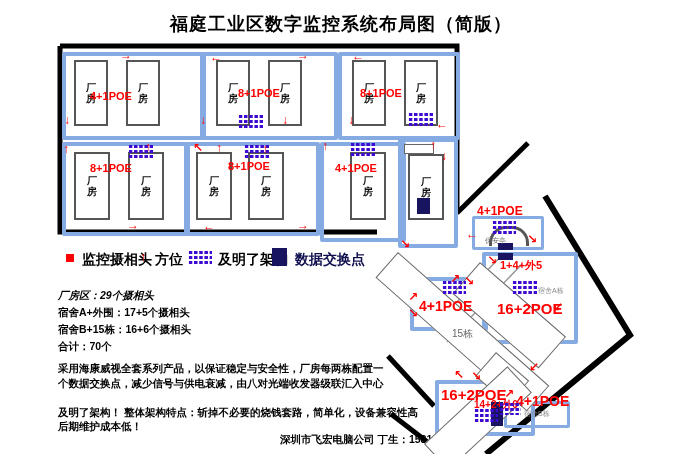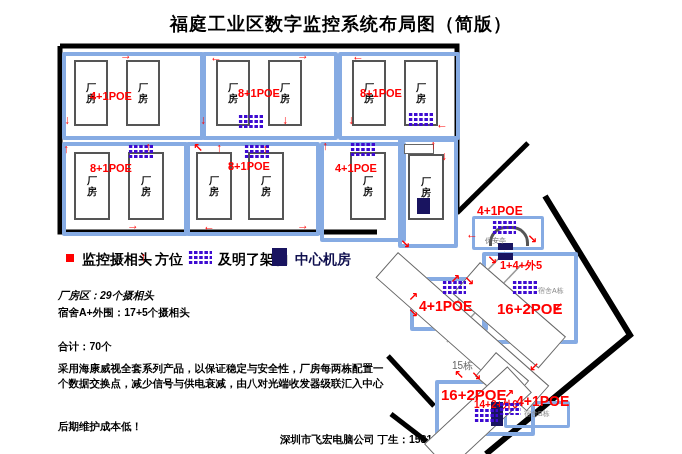--- a/index.html
+++ b/index.html
@@ -147,28 +147,30 @@
   <span class="arrow" style="left:297px;top:219px;">→</span>
   <span class="arrow" style="left:400px;top:238px;">↘</span>
 
   <div class="abs" style="left:66px;top:254px;width:8px;height:8px;background:#f00;"></div>
   <div class="legend-label" style="left:82px;top:251px;">监控摄相头</div>
   <span class="arrow" style="left:140px;top:250px;font-size:13px;">↑</span>
   <div class="legend-label" style="left:155px;top:251px;">方位</div>
   <div class="dots" style="left:188px;top:250px;width:24px;height:15px;"></div>
   <div class="legend-label" style="left:218px;top:251px;">及明了架构</div>
   <div class="navy" style="left:272px;top:248px;width:15px;height:18px;"></div>
-  <div class="legend-label" style="left:295px;top:251px;color:#10104f;">中心机房</div>
+  <div class="legend-label" style="left:295px;top:251px;color:#10104f;">数据交换点</div>
 
   <div class="stats-line" style="left:58px;top:289px;font-style:italic;">厂房区：29个摄相头</div>
   <div class="stats-line" style="left:58px;top:306px;">宿舍A+外围：17+5个摄相头</div>
+  <div class="stats-line" style="left:58px;top:323px;">宿舍B+15栋：16+6个摄相头</div>
   <div class="stats-line" style="left:58px;top:340px;">合计：70个</div>
 
   <div class="desc-line" style="left:58px;top:377px;">个数据交换点，减少信号与供电衰减，由八对光端收发器级联汇入中心</div>
   <div class="desc-line" style="left:58px;top:362px;">采用海康威视全套系列产品，以保证稳定与安全性，厂房每两栋配置一</div>
+  <div class="desc-line" style="left:58px;top:406px;">及明了架构！ 整体架构特点：斩掉不必要的烧钱套路，简单化，设备兼容性高</div>
   <div class="desc-line" style="left:58px;top:420px;">后期维护成本低！</div>
   <div class="sig" style="left:280px;top:433px;">深圳市飞宏电脑公司 丁生：15818511571</div>
 
   <div class="blk" style="left:472px;top:216px;width:66px;height:28px;border-width:3px;"></div>
   <div class="dome" style="left:489px;top:226px;"></div>
   <div class="poe" style="left:477px;top:204px;font-size:12px;">4+1POE</div>
   <div class="dots" style="left:492px;top:220px;width:24px;height:14px;"></div>
   <div class="gtxt" style="left:485px;top:236px;color:#666;">保安亭</div>
   <div class="navy" style="left:498px;top:243px;width:15px;height:7px;"></div>
   <div class="navy" style="left:498px;top:253px;width:15px;height:7px;"></div>
@@ -184,21 +186,21 @@
   <span class="arrow" style="left:553px;top:301px;">↙</span>
 
   <div class="blk" style="left:410px;top:277px;width:70px;height:46px;"></div>
   <div class="dots" style="left:442px;top:280px;width:24px;height:14px;"></div>
   <div class="poe" style="left:419px;top:298px;font-size:14px;">4+1POE</div>
   <span class="arrow" style="left:450px;top:273px;">↗</span>
   <span class="arrow" style="left:464px;top:275px;">↘</span>
   <span class="arrow" style="left:408px;top:291px;">↗</span>
   <span class="arrow" style="left:408px;top:307px;">↘</span>
 
-  <div class="gtxt" style="left:452px;top:327px;font-size:10px;color:#666;margin-top:32px;">15栋</div>
+  <div class="gtxt" style="left:452px;top:327px;font-size:10px;color:#666;">15栋</div>
 
   <div class="blk" style="left:435px;top:380px;width:92px;height:48px;"></div>
   <div class="blk" style="left:504px;top:401px;width:60px;height:21px;border-width:3px;"></div>
   <div class="poe" style="left:441px;top:386px;font-size:15px;">16+2POE</div>
   <div class="poe" style="left:474px;top:398px;font-size:10px;">14+2+外6</div>
   <div class="poe" style="left:516px;top:393px;font-size:14px;">4+1POE</div>
   <div class="dots" style="left:474px;top:408px;width:24px;height:14px;"></div>
   <div class="dots" style="left:499px;top:402px;width:22px;height:13px;"></div>
   <div class="navy" style="left:491px;top:402px;width:12px;height:24px;"></div>
   <div class="gtxt" style="left:524px;top:409px;">宿舍B栋</div>

